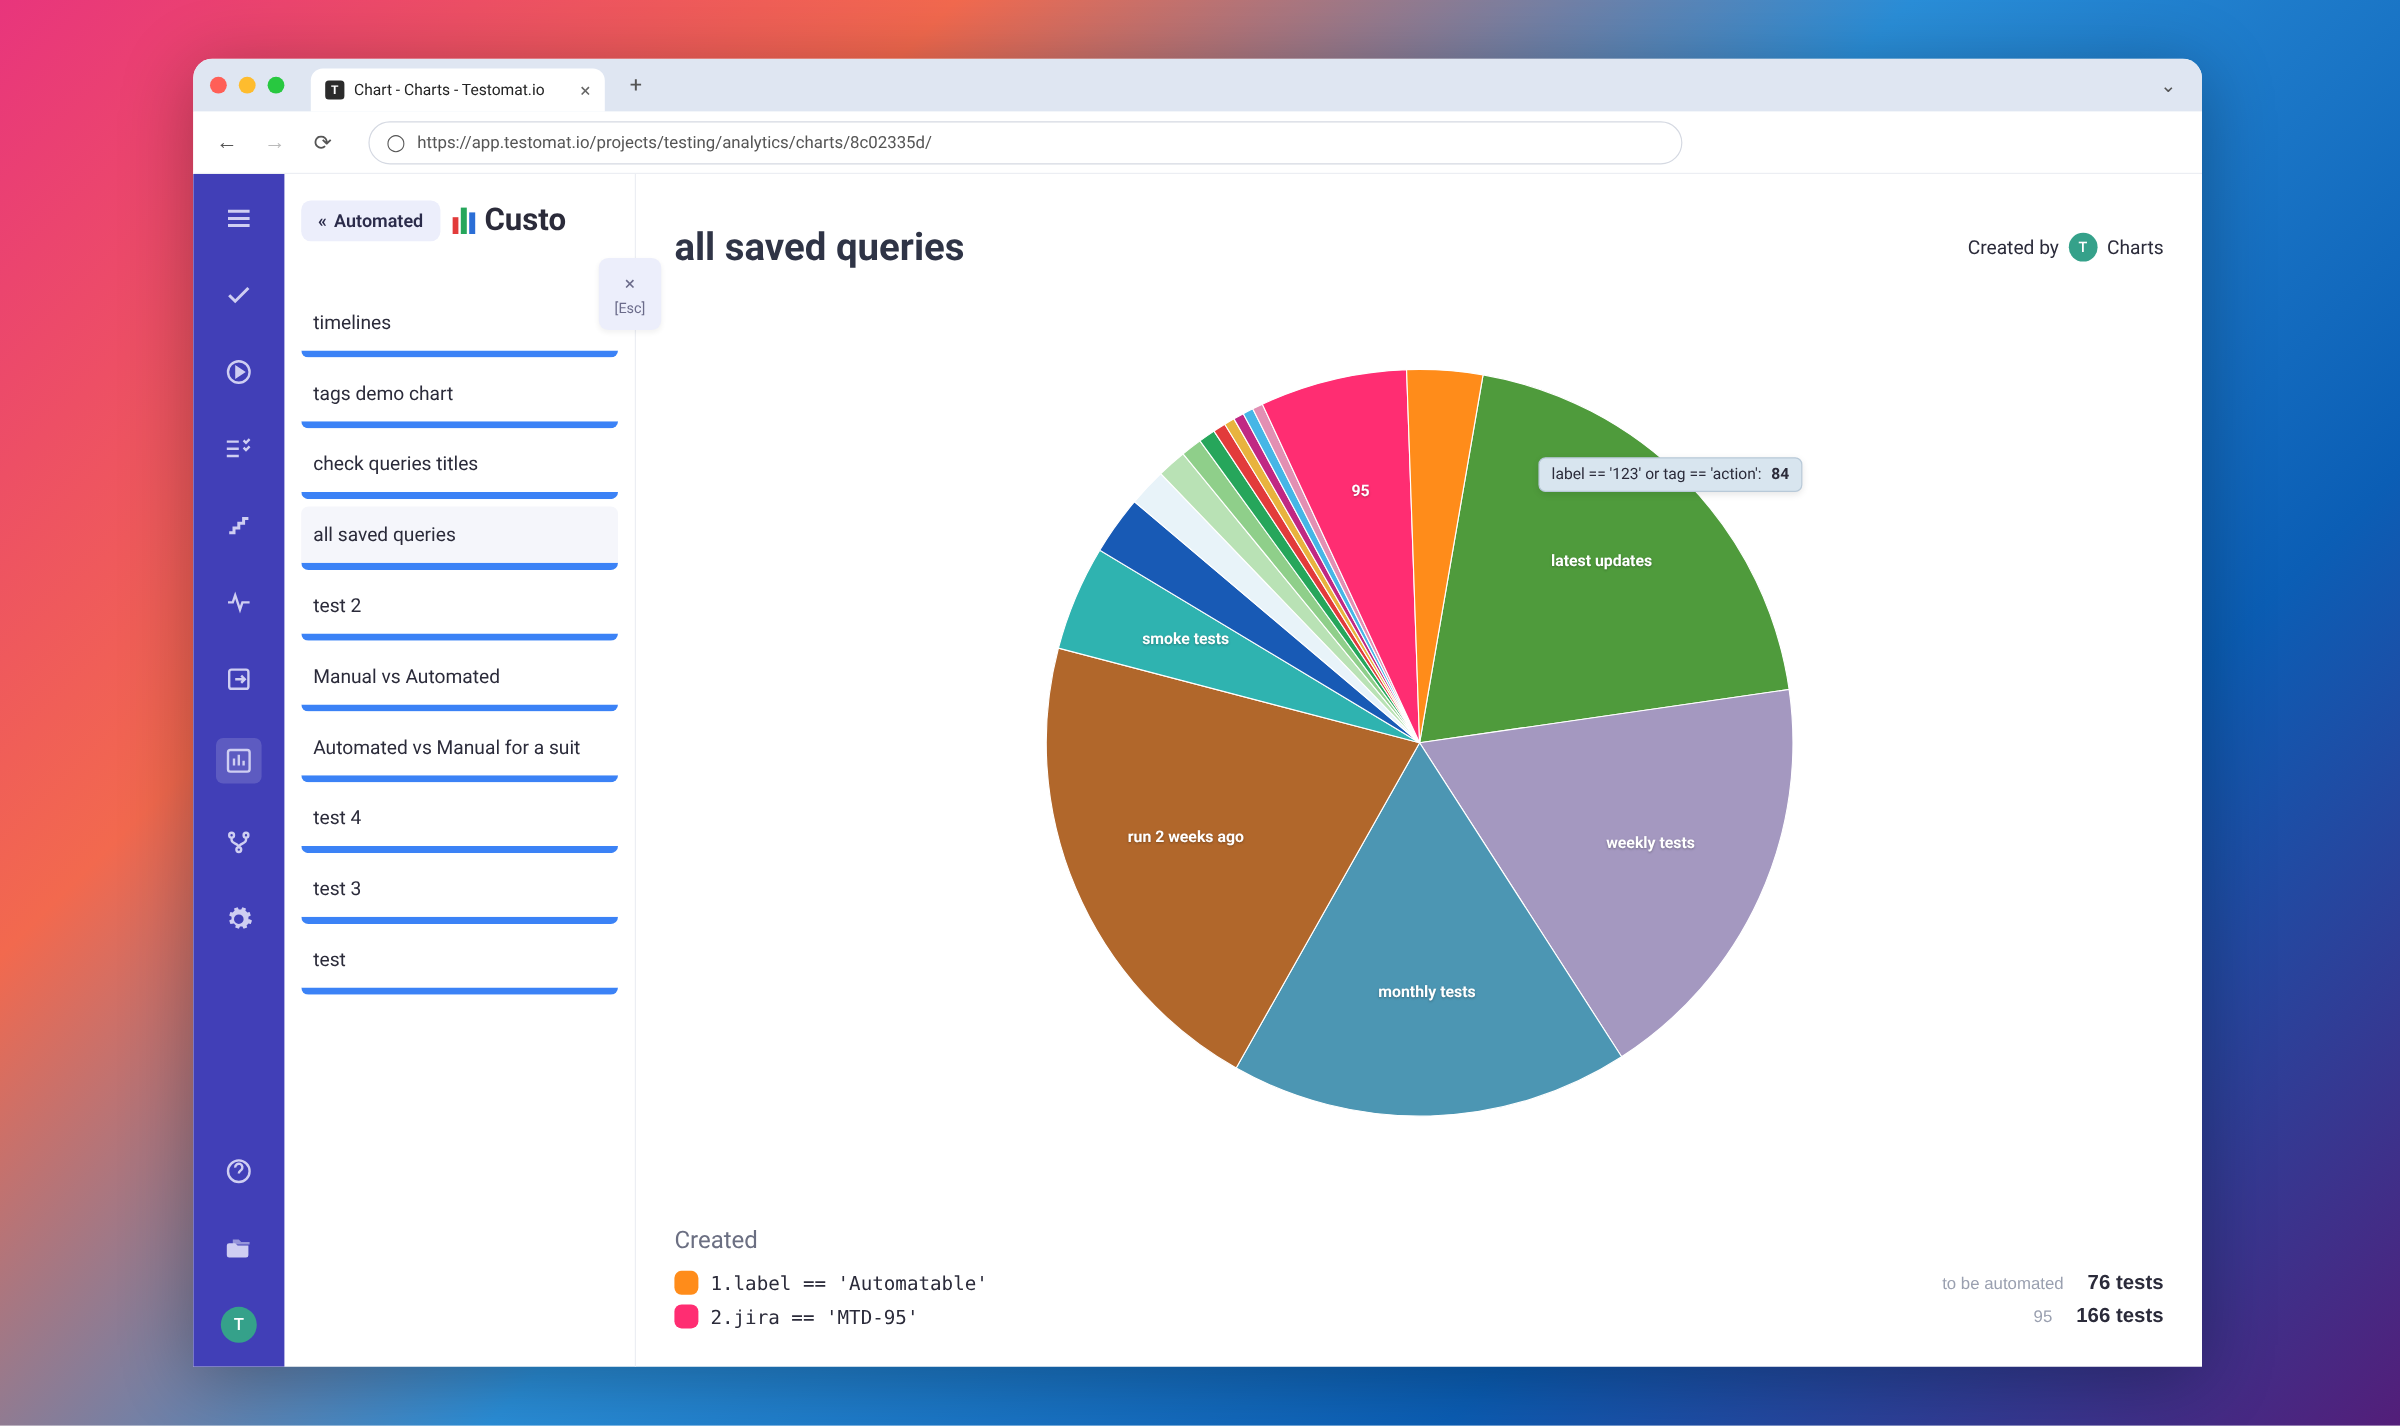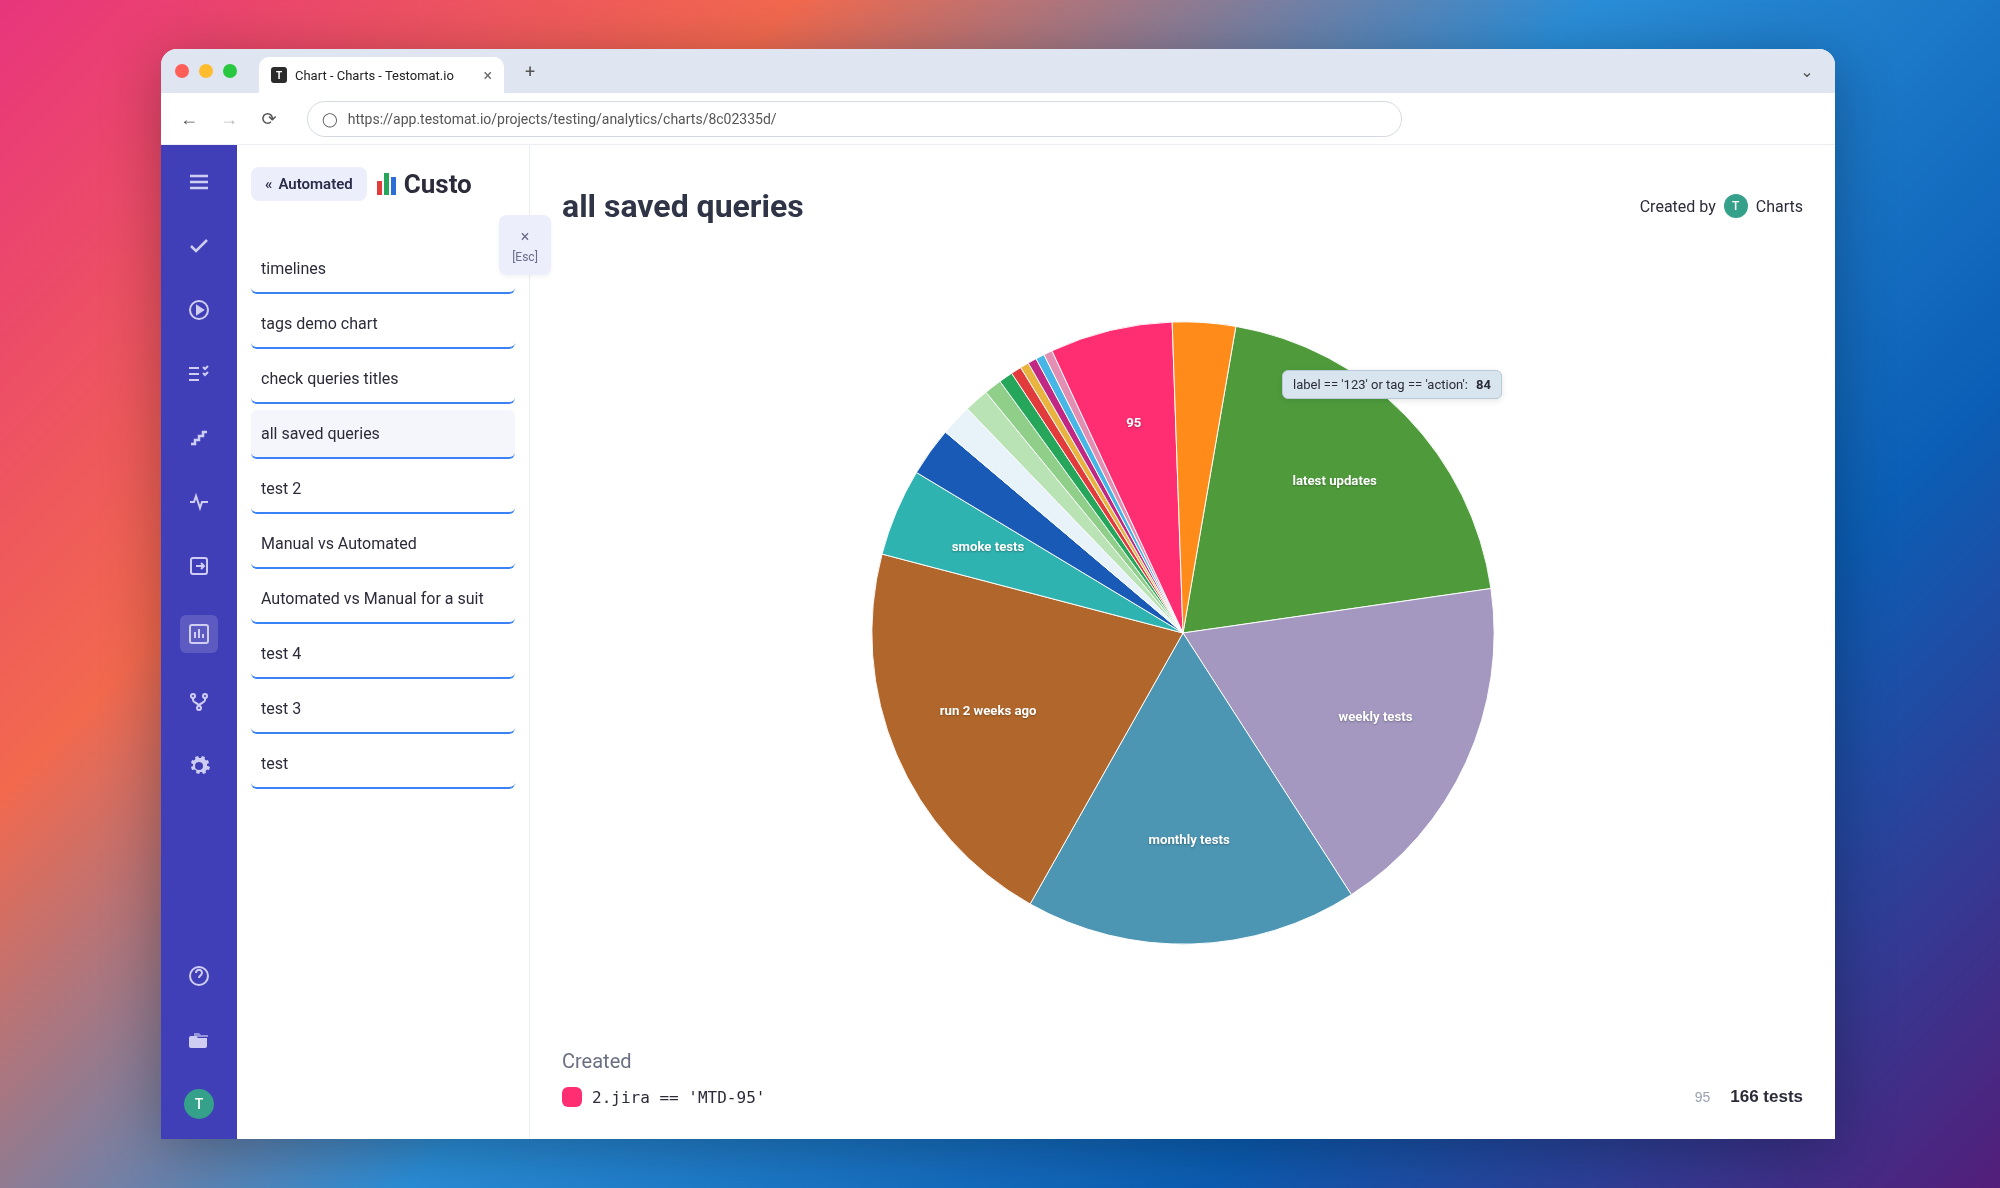--- a/index.html
+++ b/index.html
@@ -116,21 +116,21 @@
   display:flex; flex-direction:column; align-items:center; justify-content:center;
   color:#6b6b8a; font-size:12px; gap:4px;
   box-shadow: 0 2px 4px rgba(0,0,0,0.05);
 }
 .sidebar-list { display:flex; flex-direction:column; gap:6px; margin-top: 30px; }
 .sidebar-item {
   padding: 14px 10px;
   font-size: 16px;
   color: #2b2b3a;
   border-radius: 6px;
-  border-bottom: 2px solid #3b82f6;
+  border-bottom: 6px solid #3b82f6;
   white-space: nowrap; overflow:hidden; text-overflow: ellipsis;
 }
 .sidebar-item.active { background:#f5f6fb; }
 .main {
   flex: 1;
   padding: 24px 32px;
   display: flex; flex-direction: column;
   overflow: hidden;
   position: relative;
 }
@@ -332,29 +332,37 @@
             <path d="M0 0 L-194.11948249375334 -266.86630832002265 A330 330 0 0 1 -181.72639512557654 -275.45510943647935 Z" fill="#26a65b" stroke="#fff" stroke-width="1"></path>
             <path d="M0 0 L-181.72639512557654 -275.45510943647935 A330 330 0 0 1 -172.1811533975783 -281.520248676147 Z" fill="#e23b3b" stroke="#fff" stroke-width="1"></path>
             <path d="M0 0 L-172.1811533975783 -281.520248676147 A330 330 0 0 1 -164.071830167722 -286.3222564618653 Z" fill="#e8b33e" stroke="#fff" stroke-width="1"></path>
             <path d="M0 0 L-164.071830167722 -286.3222564618653 A330 330 0 0 1 -155.8286875997967 -290.8907357083154 Z" fill="#c02883" stroke="#fff" stroke-width="1"></path>
             <path d="M0 0 L-155.8286875997967 -290.8907357083154 A330 330 0 0 1 -147.45844891911725 -295.221960298295 Z" fill="#46b6e6" stroke="#fff" stroke-width="1"></path>
             <path d="M0 0 L-147.45844891911725 -295.221960298295 A330 330 0 0 1 -138.9679410124112 -299.31239762290335 Z" fill="#e28fb3" stroke="#fff" stroke-width="1"></path>
             <path d="M0 0 L-138.9679410124112 -299.31239762290335 A330 330 0 0 1 -11.4932886464204 -329.7997942935836 Z" fill="#ff2d72" stroke="#fff" stroke-width="1"></path>
             <text x="-52.19643743786605" y="-218.24502724872093" class="pie-label">95</text>
             <path d="M0 0 L-11.4932886464204 -329.7997942935836 A330 330 0 0 1 56.08915715707989 -325.19841089619183 Z" fill="#ff8c1a" stroke="#fff" stroke-width="1"></path>
           </svg>
-        <div class="tooltip" style="left:720px; top:145px;">
+        <div class="tooltip" style="left:720px; top:156px;">
           <span>label == '123' or tag == 'action':</span>
           <b>84</b>
         </div>
       </div>
 
       <div class="queries-section">
         <div class="queries-h">Created</div>
         <div id="queries-list">
+            <div class="query-row">
+    <span class="swatch" style="background:#ff8c1a"></span>
+    <span>1.label == 'Automatable'</span>
+    <span class="query-right">
+      <span class="query-note">to be automated</span>
+      <span class="query-count">76 tests</span>
+    </span>
+            </div>
             <div class="query-row">
     <span class="swatch" style="background:#ff2d72"></span>
     <span>2.jira == 'MTD-95'</span>
     <span class="query-right">
       <span class="query-note">95</span>
       <span class="query-count">166 tests</span>
     </span>
             </div>
           </div>
       </div>

